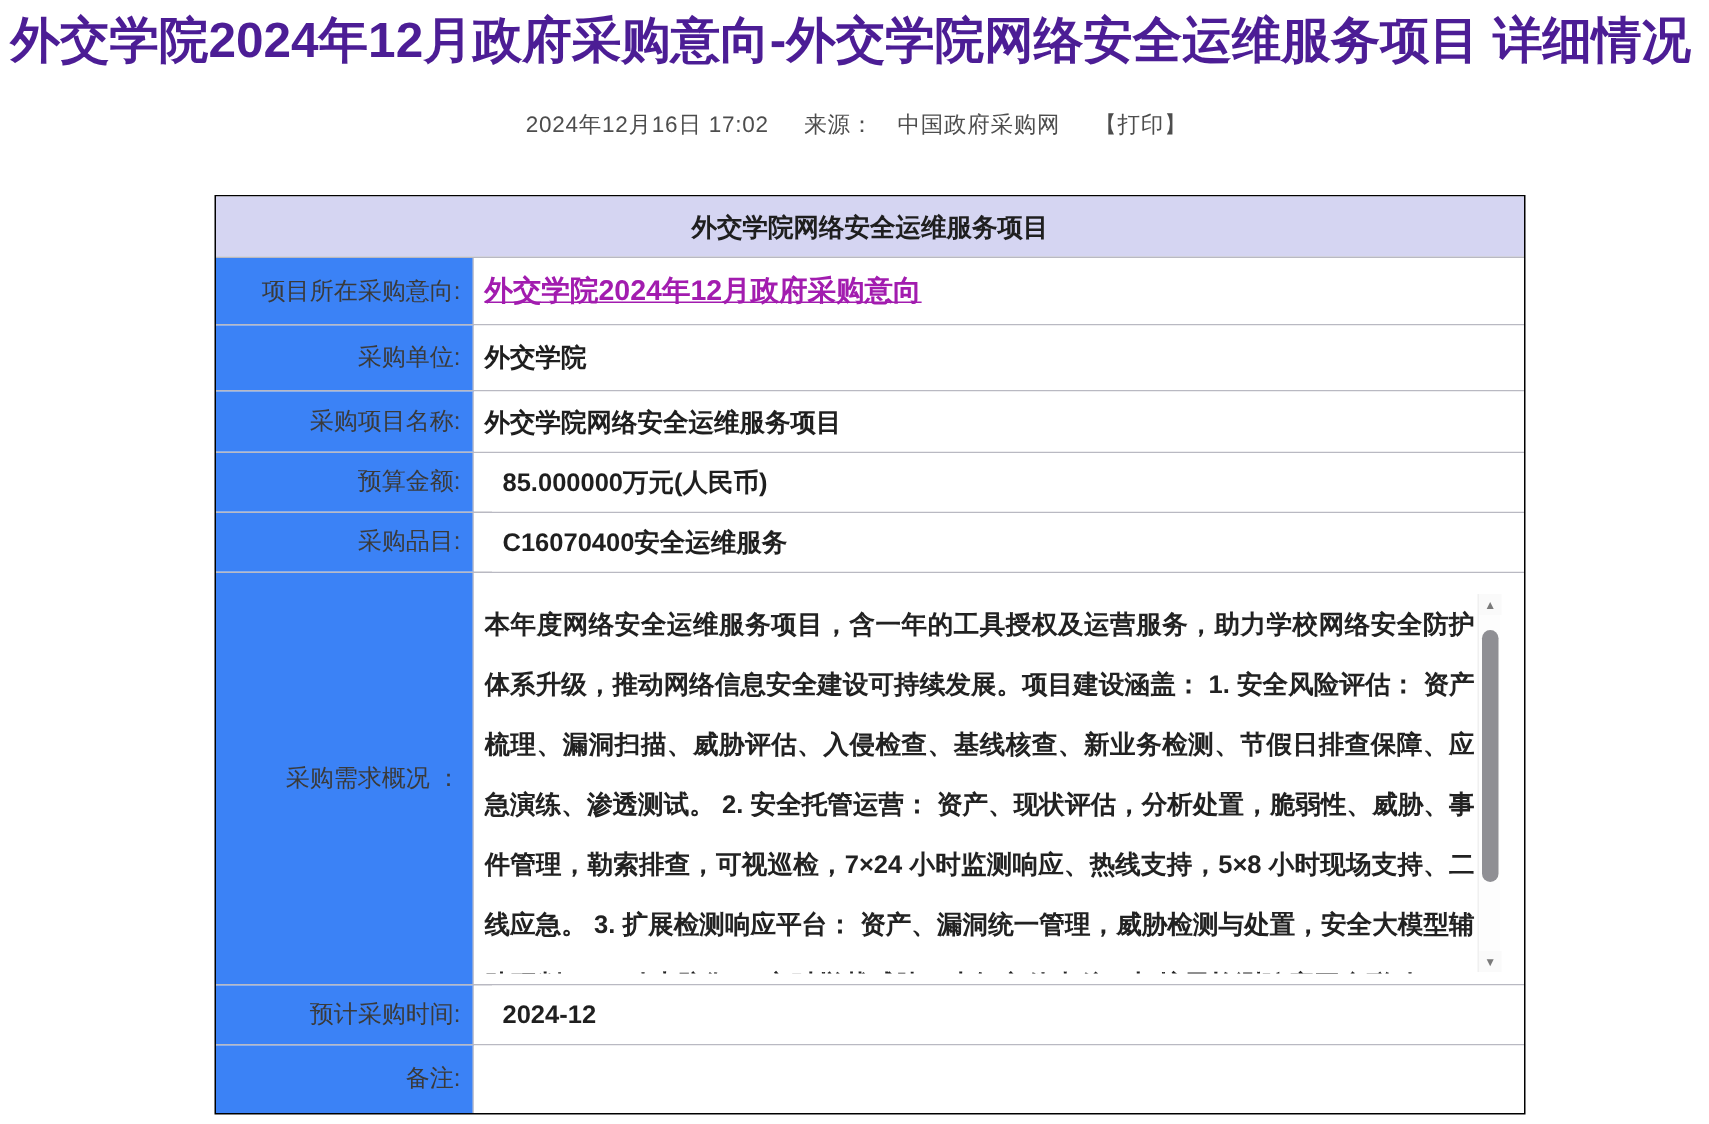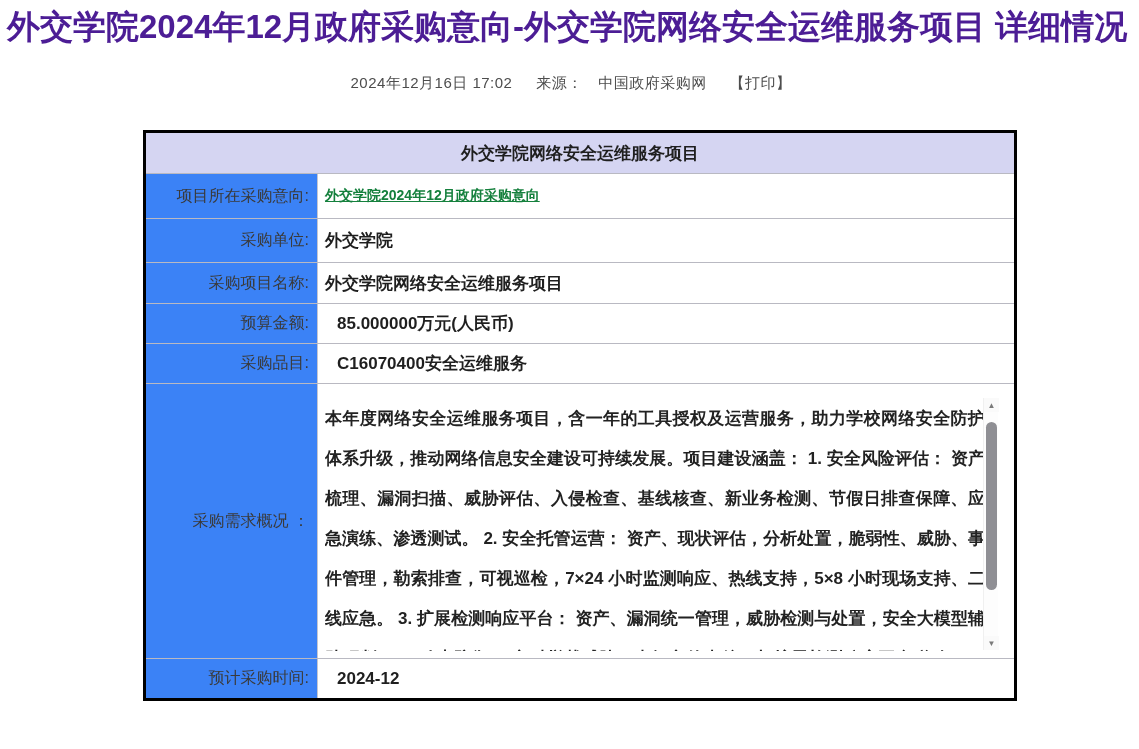--- a/index.html
+++ b/index.html
@@ -26,21 +26,21 @@
     letter-spacing: 0.5px;
   }
   .meta-line .piece { margin: 0 3px; }
   .meta-line .src-label { margin-left: 16px; }
   .meta-line .src-name { margin-left: 8px; }
   .print-btn { color: #4d4d4d; text-decoration: none; cursor: pointer; margin-left: 15px; }
 
   .detail-table {
     margin: 37px 0 0 143px;
     width: 874px;
-    border: 3px solid #000000;
+    border: 1px solid #000000;
     background: #ffffff;
   }
   .t-header {
     height: 40px;
     background: #d5d5f2;
     font-size: 17px;
     font-weight: 700;
     color: #1f1f1f;
     display: flex;
     align-items: center;
@@ -67,23 +67,23 @@
     font-weight: 700;
     color: #1f1f1f;
     display: flex;
     align-items: center;
     padding-left: 7px;
   }
   .h45 { height: 45px; } .h44 { height: 44px; } .h41 { height: 41px; }
   .h40 { height: 40px; gap: 12px; } .h46 { height: 46px; } .h275 { height: 275px; }
 
   .intent-link {
-    color: #15803d;
+    color: #a21caf;
     font-weight: 700;
-    font-size: 14px;
+    font-size: 19px;
     text-decoration: underline;
     cursor: pointer;
   }
 
   .demand-cell { position: relative; align-items: flex-start; }
   .demand-scroll {
     margin-top: 15px;
     height: 252px;
     width: 660px;
     overflow: hidden;
@@ -178,14 +178,18 @@
         <div class="sb-btn sb-down">▼</div>
       </div>
     </div>
   </div>
 
   <div class="t-row h40">
     <div class="t-label">预计采购时间:</div>
     <div class="t-value">2024-12</div>
   </div>
 
+  <div class="t-row h46">
+    <div class="t-label">备注:</div>
+    <div class="t-value"></div>
+  </div>
 
 </div>
 
 </body></html>

